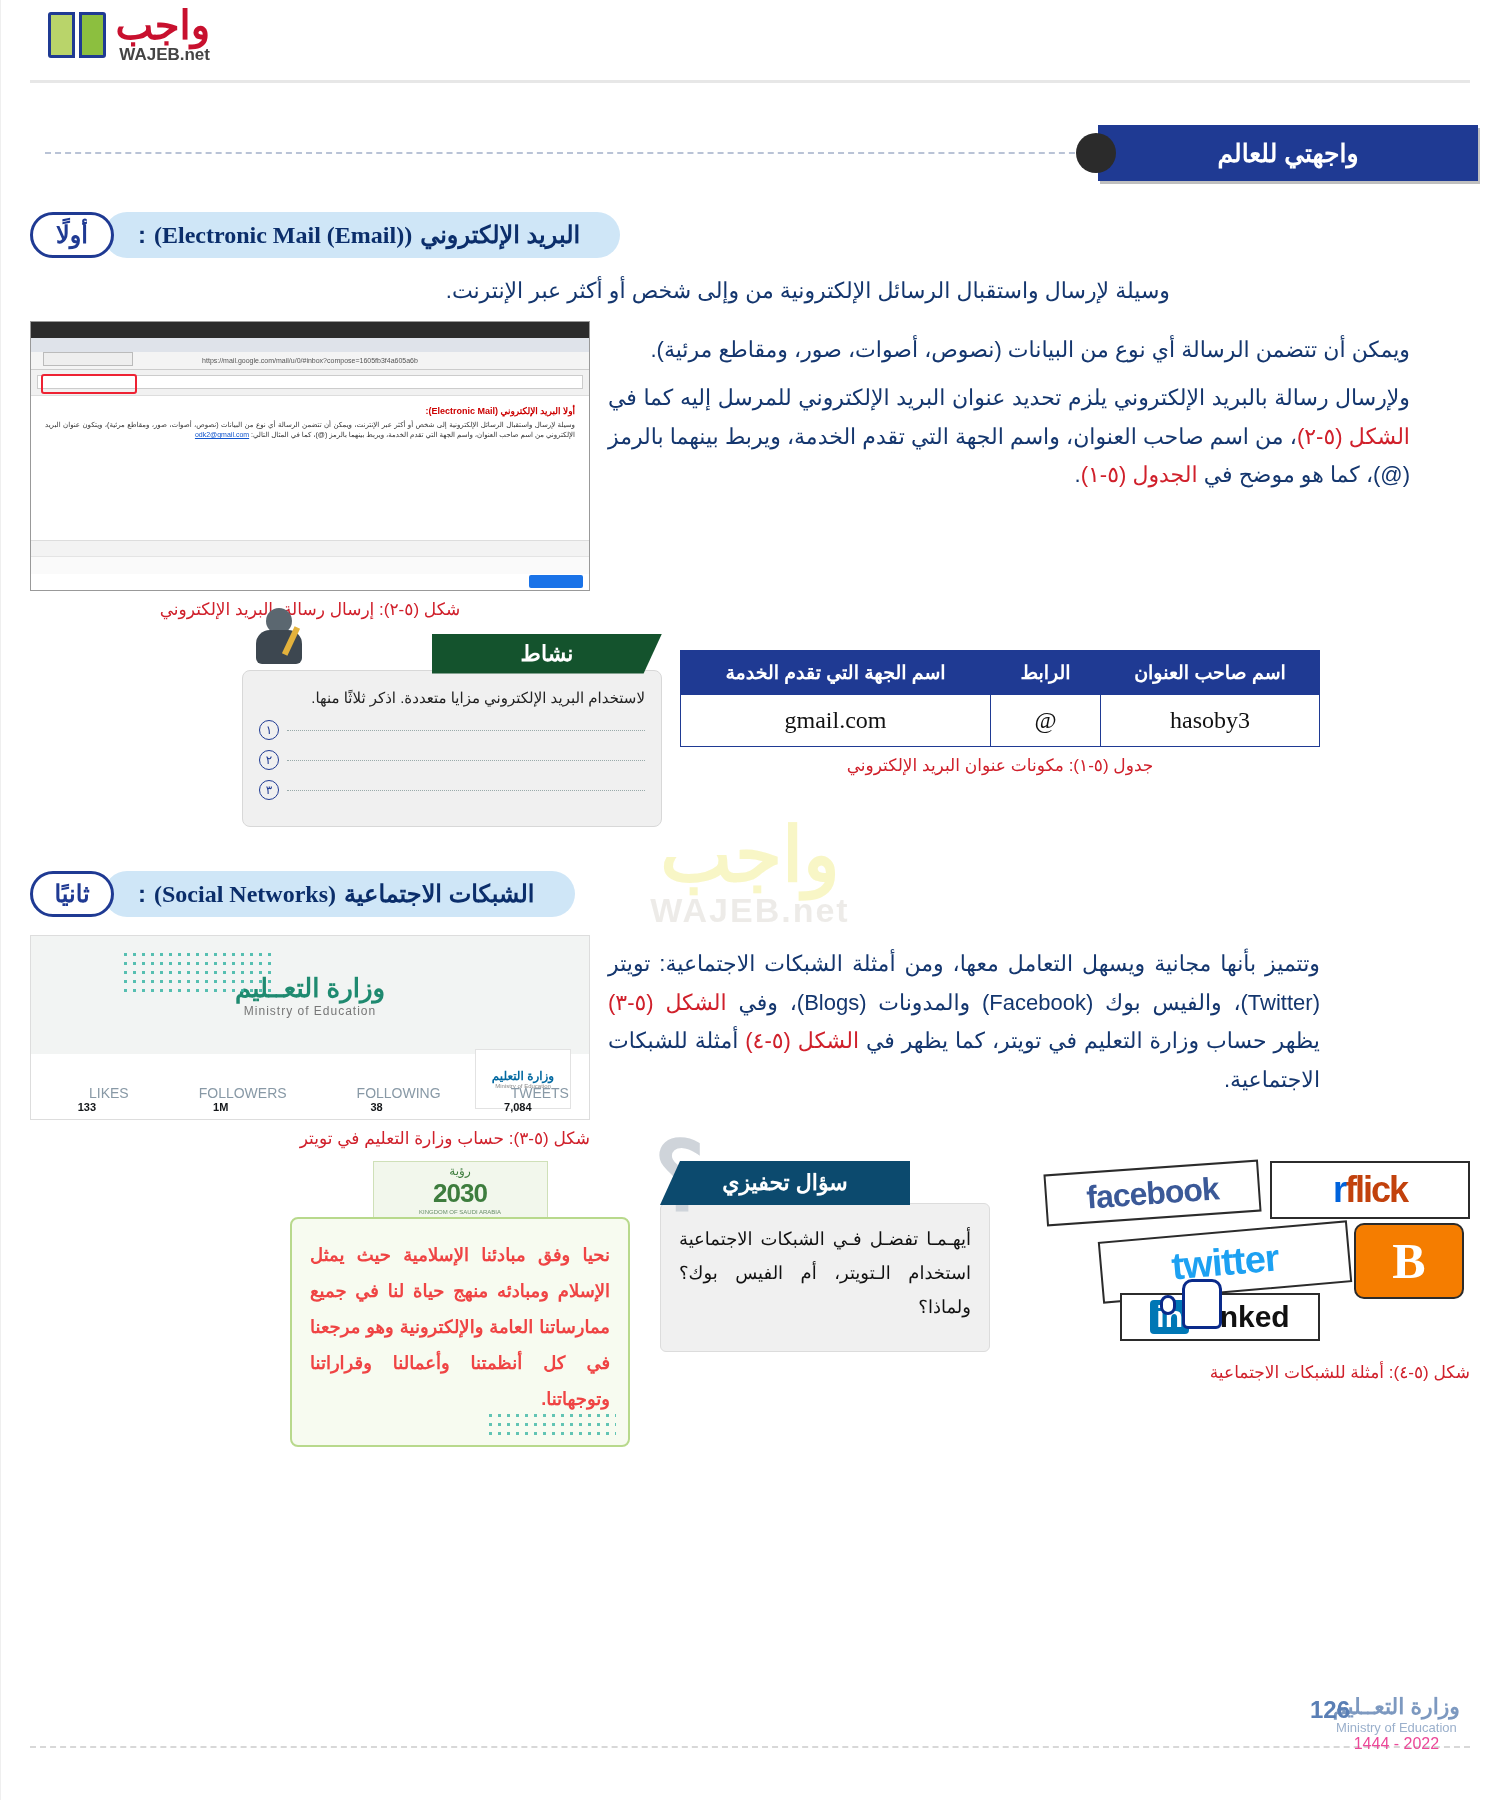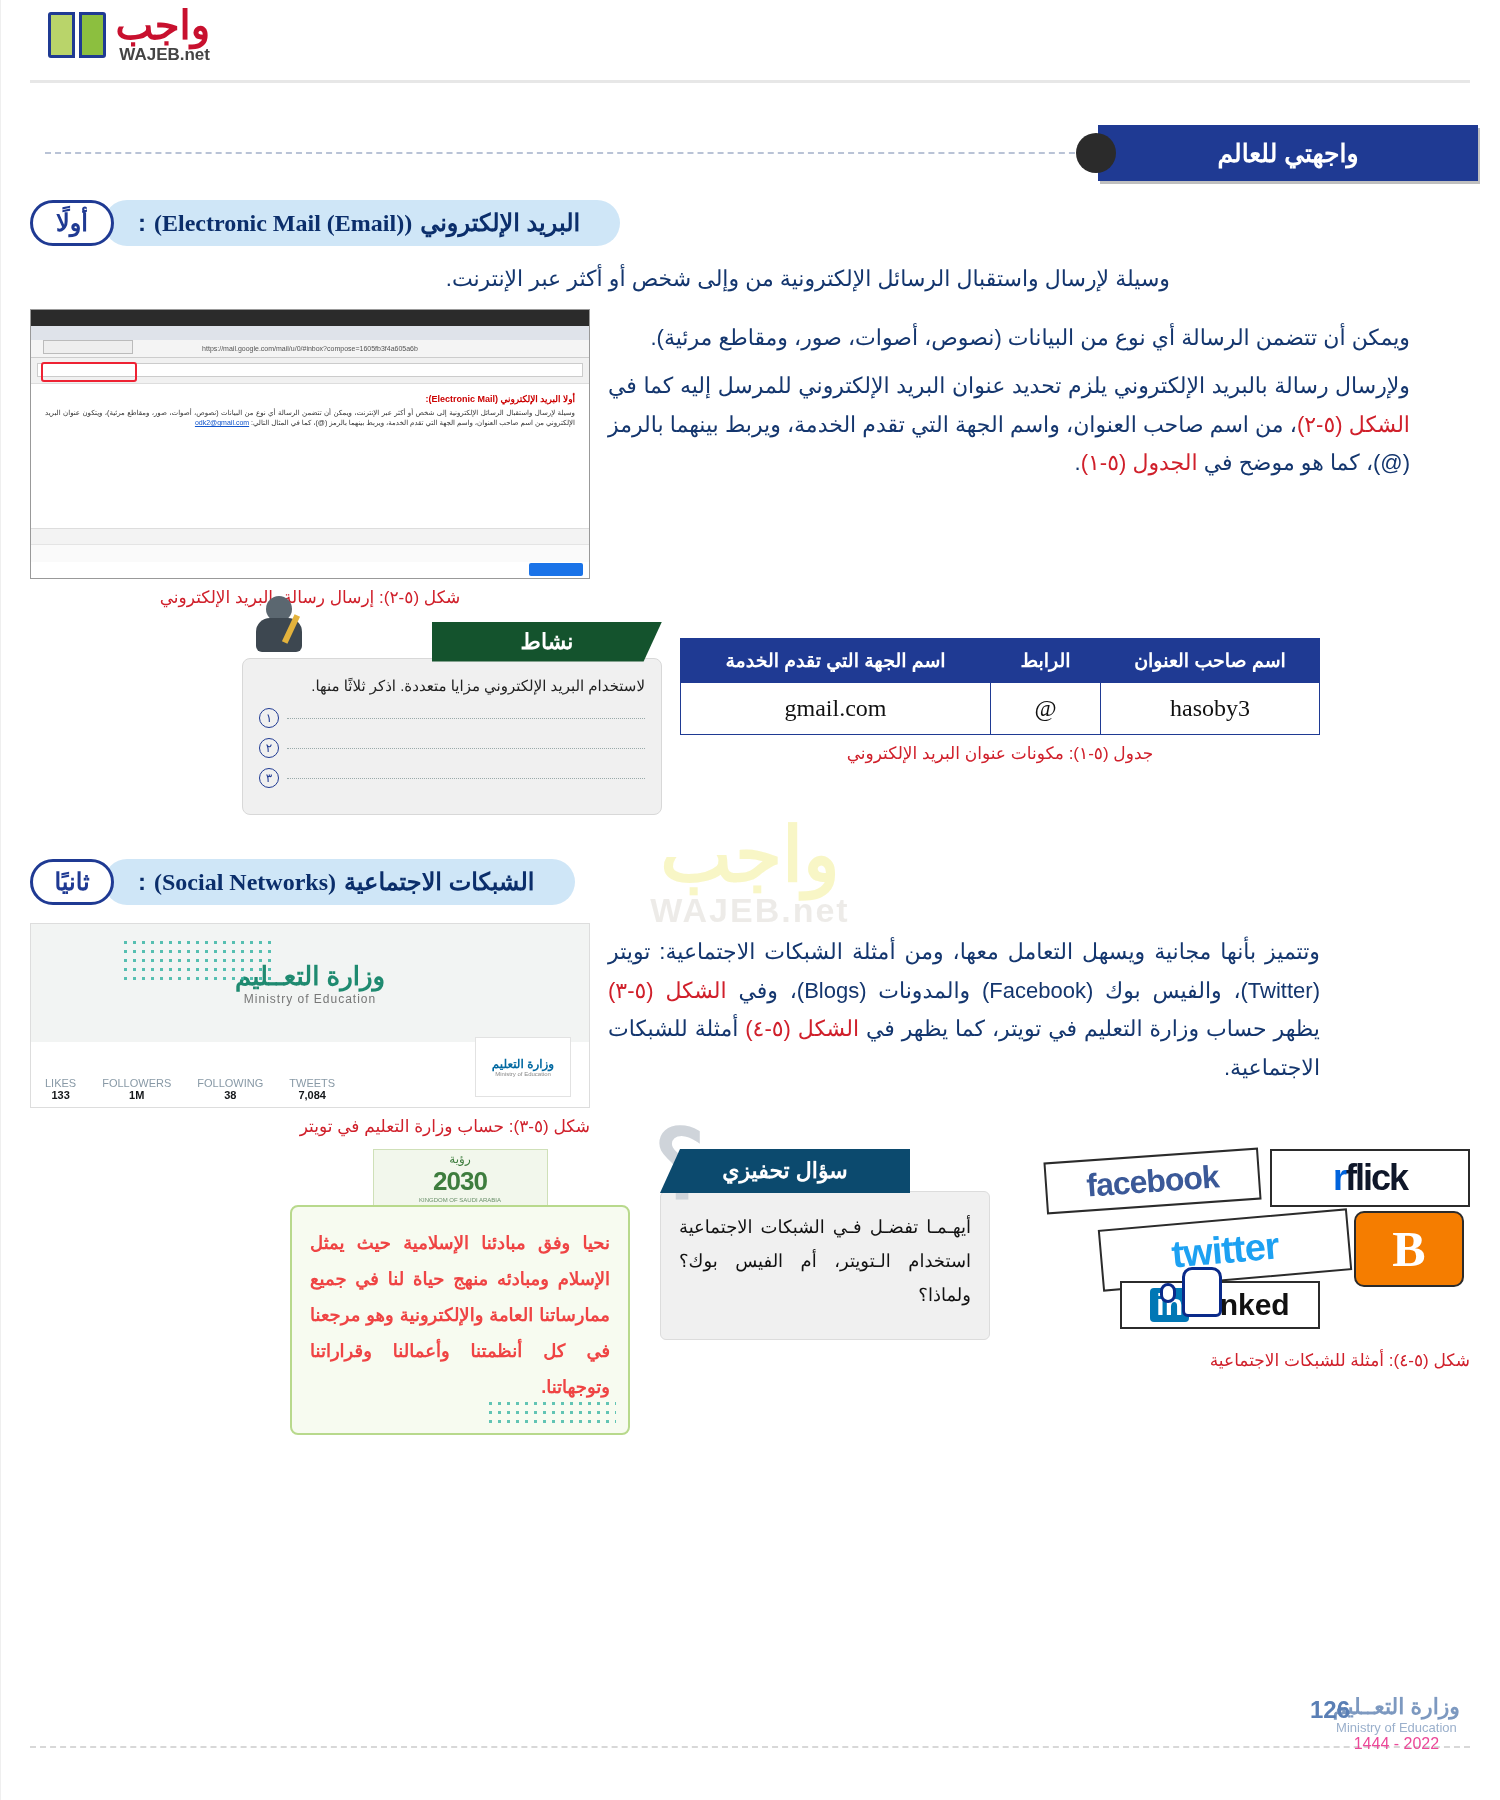--- a/index.html
+++ b/index.html
@@ -28,21 +28,21 @@
     display:flex; align-items:center; justify-content:center;
     font-size:25px; font-weight:bold;
     box-shadow:2px 3px 0 rgba(0,0,0,.25);
   }
   .header-tab:after{
     content:""; position:absolute; left:-22px; top:8px; width:40px; height:40px;
     background:#2b2b2b; border-radius:50%;
   }
   .header-dash { position:absolute; top:152px; left:45px; right:405px; border-top:2px dashed #b9c3d6; }
 
-  .content { position:absolute; top:200px; right:30px; left:30px; }
+  .content { position:absolute; top:212px; right:30px; left:30px; }
 
   
   .sec-head { display:flex; align-items:center; justify-content:flex-start; margin-bottom:14px; }
   .sec-badge {
     width:84px; height:46px; border:3px solid #1f3a93; border-radius:24px;
     background:#fff; color:#1f3a93; font-size:24px; font-weight:bold;
     display:flex; align-items:center; justify-content:center; margin-right:-10px; z-index:2;
     position:relative;
   }
   .sec-pill {
@@ -123,28 +123,28 @@
   .moe-en { font-size:12px; color:#777; letter-spacing:1px; }
   .dots-deco { position:absolute; top:14px; left:90px; width:150px; height:46px;
       background-image:radial-gradient(#3bb6a5 1.6px, transparent 1.7px);
       background-size:9px 9px; opacity:.85;}
   .tw-avatar { position:absolute; bottom:10px; right:18px; width:96px; height:60px; background:#fff; border:1px solid #e2e2e2;
       display:flex; align-items:center; justify-content:center; flex-direction:column;}
   .tw-avatar .a-ar { font-size:12px; color:#0369a1; font-weight:bold;}
   .tw-avatar .a-en { font-size:6px; color:#888;}
   .tw-stats { position:absolute; bottom:6px; left:14px; display:flex; gap:26px; }
   .tw-stat { text-align:center; }
-  .tw-stat .lbl { font-size:11px; color:#8899a6; font-family:"Liberation Sans",sans-serif; }
+  .tw-stat .lbl { font-size:14px; color:#8899a6; font-family:"Liberation Sans",sans-serif;margin-left:44px; }
   .tw-stat .val { font-size:11px; color:#14171a; font-weight:bold; }
 
   
   .fig54 { width:430px; position:relative; height:195px; }
   .lg { position:absolute; border:2px solid #2b2b2b; background:#fff; display:flex; align-items:center; justify-content:center; font-weight:bold;}
   .lg-flickr { top:0; right:0; width:200px; height:58px; background:#fff; font-size:36px; color:#111; letter-spacing:-2px; }
-  .lg-flickr .pink { color:#0f172a; } .lg-flickr .blue { color:#0063dc; }
+  .lg-flickr .pink { color:#c2410c; } .lg-flickr .blue { color:#0063dc; }
   .lg-fb { top:6px; right:210px; width:215px; height:52px; background:#fff; color:#3b5998; font-size:32px; letter-spacing:-1px; transform:rotate(-4deg);}
   .lg-blogger { top:62px; right:6px; width:110px; height:76px; background:#f57d00; border-radius:10px; color:#fff; font-size:50px; font-family:"Liberation Serif",serif;}
   .lg-twitter { top:70px; right:120px; width:250px; height:62px; background:#fff; color:#1da1f2; font-size:38px; transform:rotate(-5deg); letter-spacing:-1px;}
   .lg-linkedin { top:132px; right:150px; width:200px; height:48px; background:#fff; font-size:30px; color:#111; }
   .lg-linkedin .in { background:#0077b5; color:#fff; padding:0 6px; border-radius:4px; margin-right:4px;}
   .cursor { position:absolute; top:118px; right:248px; width:54px; height:64px; }
   .cursor .hand { width:40px; height:50px; background:#fff; border:3px solid #0a2a8a; border-radius:10px 10px 6px 6px; }
   .cursor .thumb { position:absolute; top:16px; left:-8px; width:16px; height:20px; background:#fff; border:3px solid #0a2a8a; border-radius:8px;}
 
   

